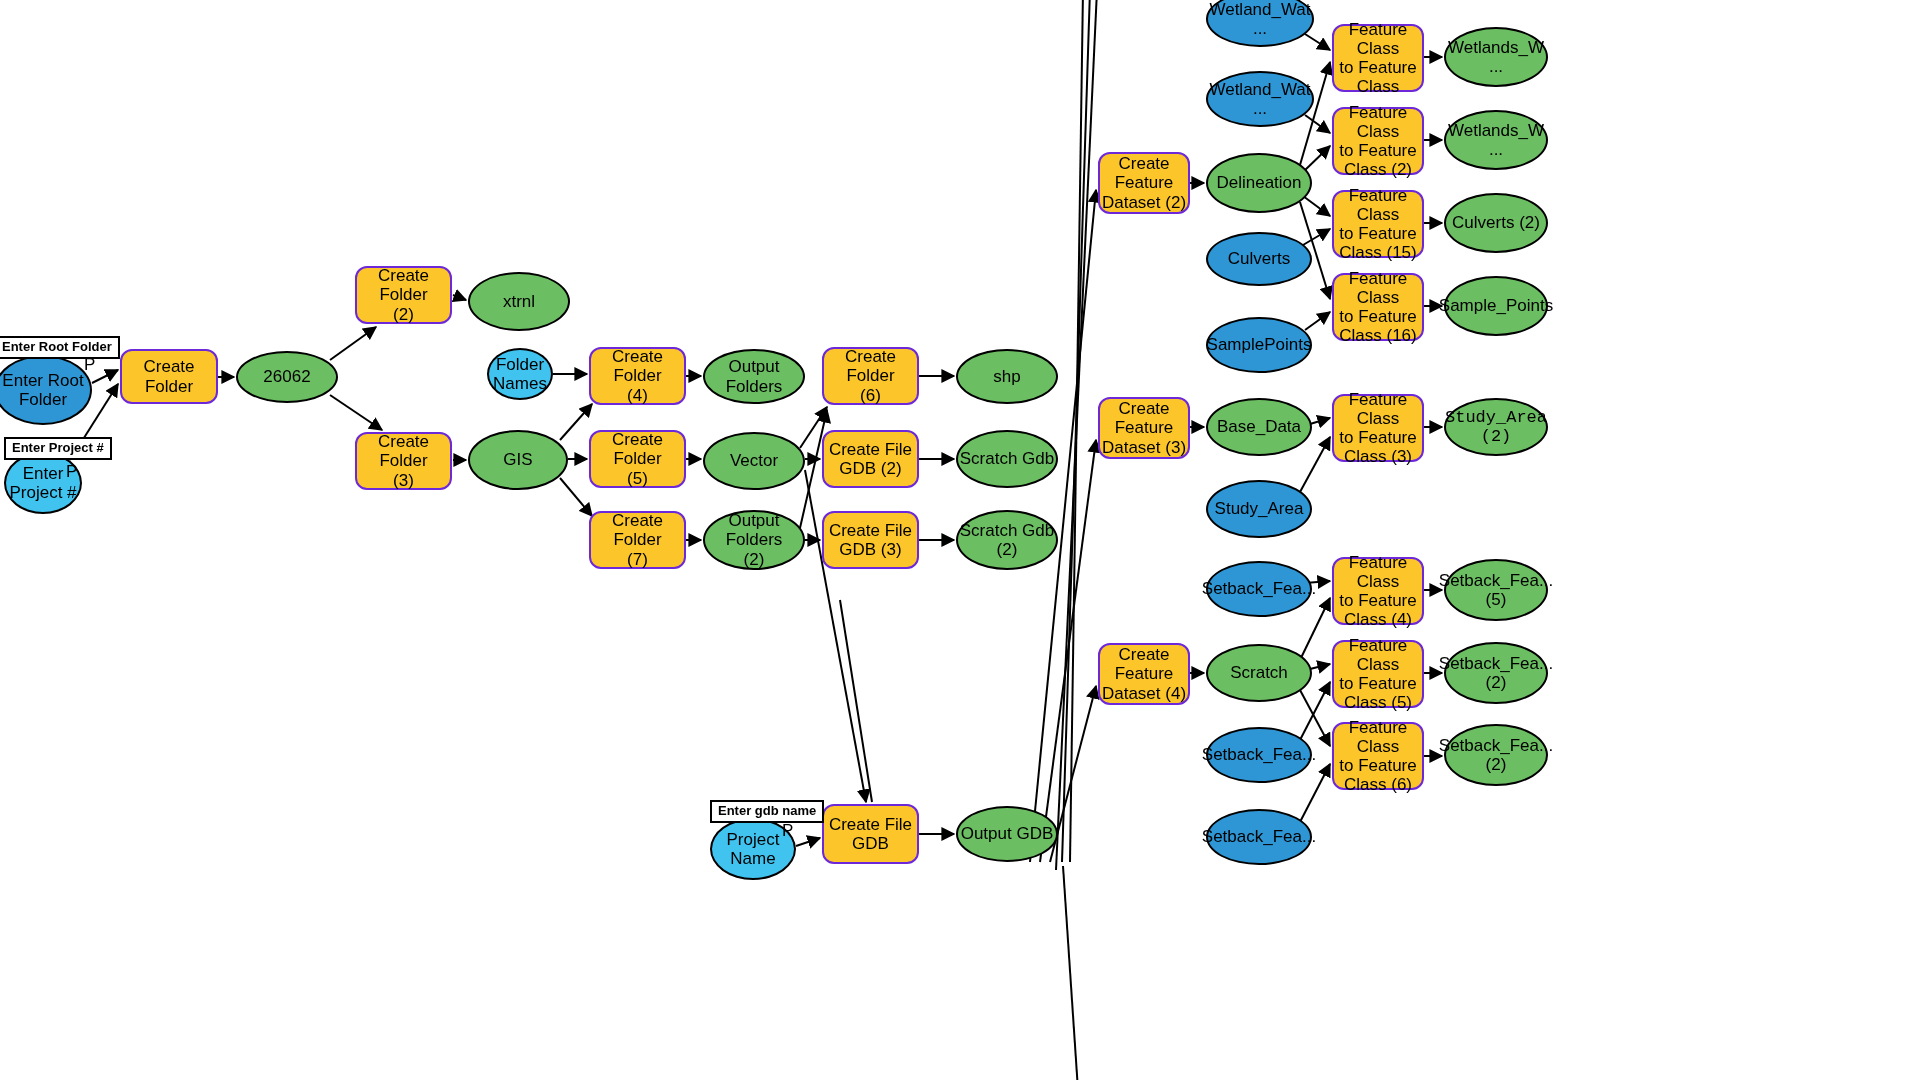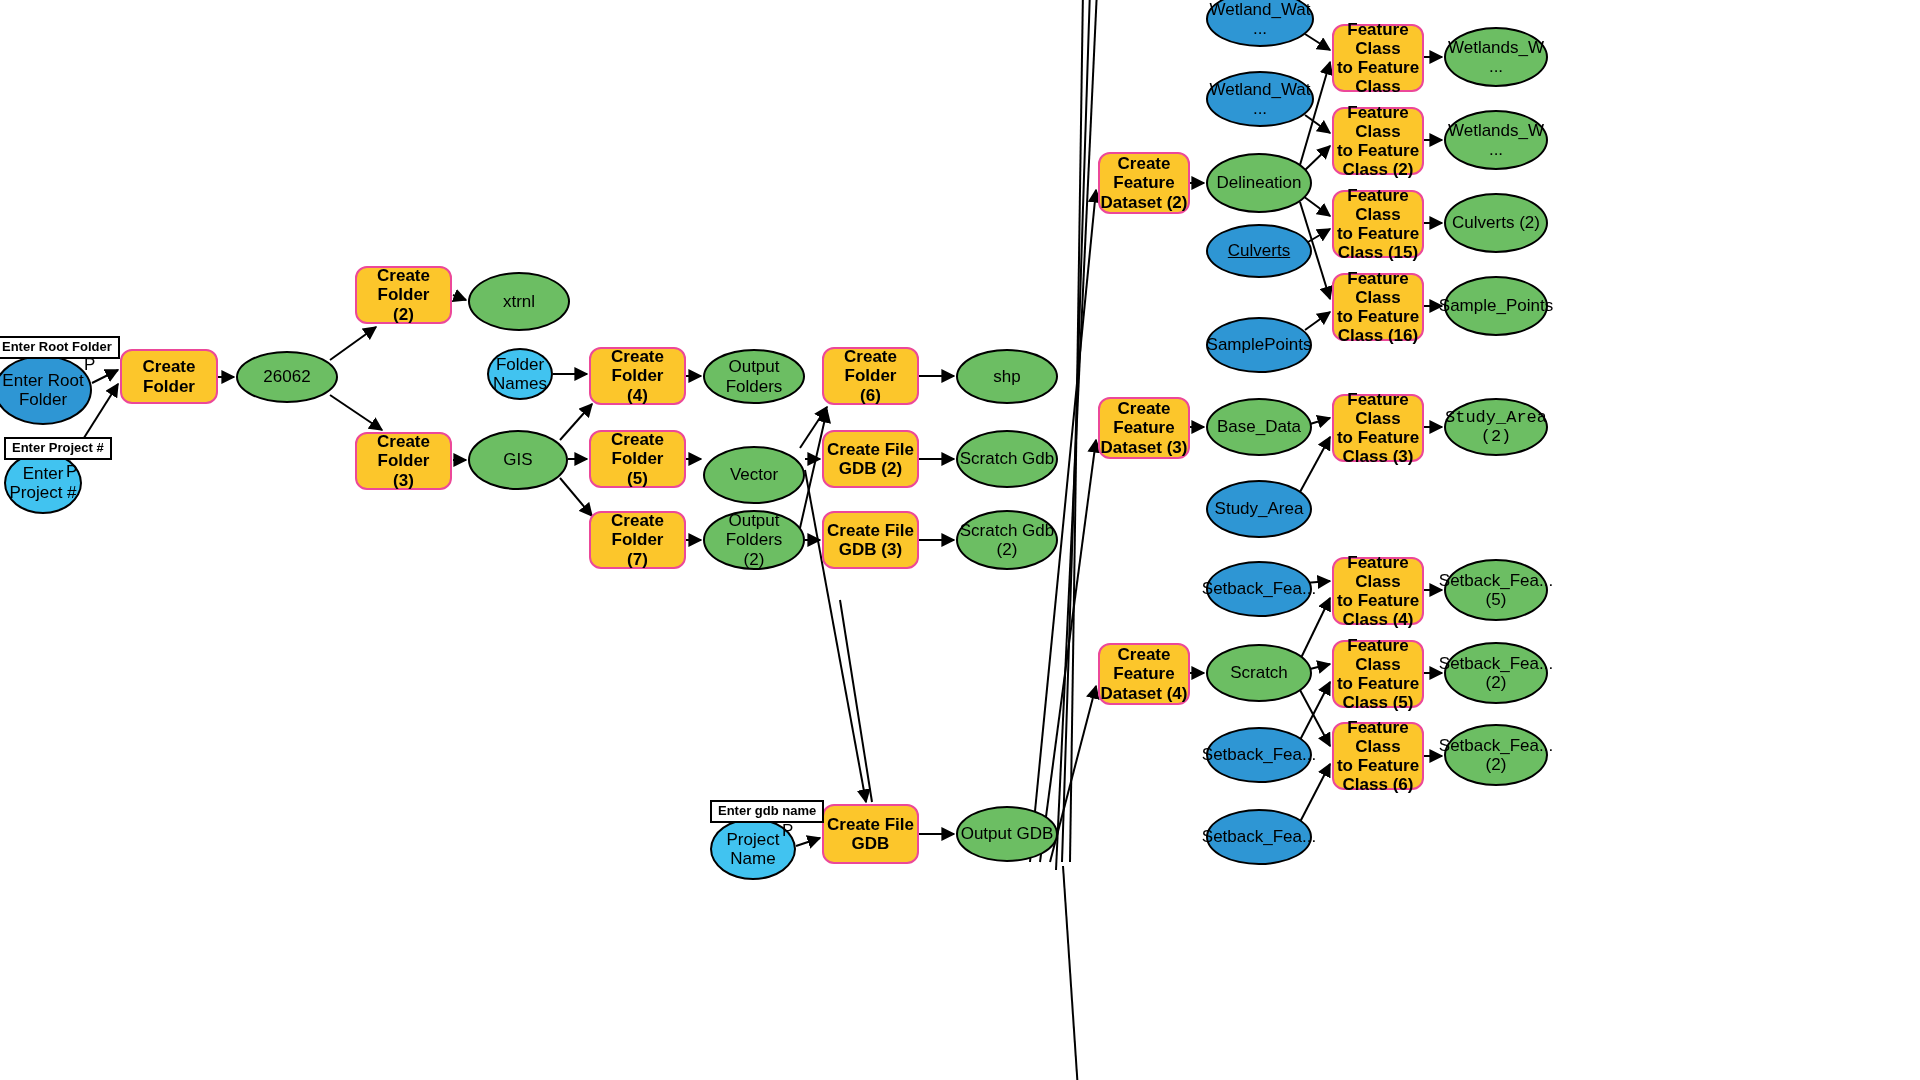--- a/index.html
+++ b/index.html
@@ -32,24 +32,23 @@
     align-items: center;
     justify-content: center;
     text-align: center;
     color: #000000;
     line-height: 1.12;
     white-space: pre-line;
     z-index: 5;
   }
   .node.tool {
     background: #FCC62B;
-    border: 2px solid #ec4899;
+    border: 2px solid #6d28d9;
     border-radius: 12px;
     font-size: 17px;
-    font-weight: bold;
   }
   .node.variable {
     background: #6CBE63;
     border: 2px solid #000000;
     border-radius: 50%;
     font-size: 17px;
   }
   .node.input {
     background: #2E96D4;
     border: 2px solid #000000;
@@ -170,21 +169,21 @@
       <div class="node tool" style="left: 355px; top: 432px; width: 97px; height: 58px;">Create Folder
 (3)</div>
       <div class="node variable" style="left: 468px; top: 430px; width: 100px; height: 60px;">GIS</div>
       <div class="node input-light" style="left: 487px; top: 348px; width: 66px; height: 52px;">Folder
 Names</div>
       <div class="node tool" style="left: 589px; top: 347px; width: 97px; height: 58px;">Create Folder
 (4)</div>
       <div class="node variable" style="left: 703px; top: 349px; width: 102px; height: 55px;">Output Folders</div>
       <div class="node tool" style="left: 589px; top: 430px; width: 97px; height: 58px;">Create Folder
 (5)</div>
-      <div class="node variable" style="left: 703px; top: 446px; width: 102px; height: 58px;">Vector</div>
+      <div class="node variable" style="left: 703px; top: 432px; width: 102px; height: 58px;">Vector</div>
       <div class="node tool" style="left: 589px; top: 511px; width: 97px; height: 58px;">Create Folder
 (7)</div>
       <div class="node variable" style="left: 703px; top: 510px; width: 102px; height: 60px;">Output Folders
 (2)</div>
       <div class="node tool" style="left: 822px; top: 347px; width: 97px; height: 58px;">Create Folder
 (6)</div>
       <div class="node variable" style="left: 956px; top: 349px; width: 102px; height: 55px;">shp</div>
       <div class="node tool" style="left: 822px; top: 430px; width: 97px; height: 58px;">Create File
 GDB (2)</div>
       <div class="node variable" style="left: 956px; top: 430px; width: 102px; height: 58px;">Scratch Gdb</div>
@@ -195,21 +194,21 @@
       <div class="node input-light" style="left: 710px; top: 818px; width: 86px; height: 62px;">Project
 Name</div>
       <div class="node tool" style="left: 822px; top: 804px; width: 97px; height: 60px;">Create File
 GDB</div>
       <div class="node variable" style="left: 956px; top: 806px; width: 102px; height: 56px;">Output GDB</div>
       <div class="node tool" style="left: 1098px; top: 152px; width: 92px; height: 62px;">Create Feature
 Dataset (2)</div>
       <div class="node input" style="left: 1206px; top: -9px; width: 108px; height: 56px;">Wetland_Wat ...</div>
       <div class="node input" style="left: 1206px; top: 71px; width: 108px; height: 56px;">Wetland_Wat ...</div>
       <div class="node variable" style="left: 1206px; top: 153px; width: 106px; height: 60px;">Delineation</div>
-      <div class="node input" style="left: 1206px; top: 224px; width: 106px; height: 54px; text-decoration: underline;">Culverts</div>
+      <div class="node input" style="left: 1206px; top: 232px; width: 106px; height: 54px;">Culverts</div>
       <div class="node input" style="left: 1206px; top: 317px; width: 106px; height: 56px;">SamplePoints</div>
       <div class="node tool" style="left: 1332px; top: 24px; width: 92px; height: 68px;">Feature Class
 to Feature
 Class</div>
       <div class="node variable" style="left: 1444px; top: 27px; width: 104px; height: 60px;">Wetlands_W ...</div>
       <div class="node tool" style="left: 1332px; top: 107px; width: 92px; height: 68px;">Feature Class
 to Feature
 Class (2)</div>
       <div class="node variable" style="left: 1444px; top: 110px; width: 104px; height: 60px;">Wetlands_W ...</div>
       <div class="node tool" style="left: 1332px; top: 190px; width: 92px; height: 68px;">Feature Class

